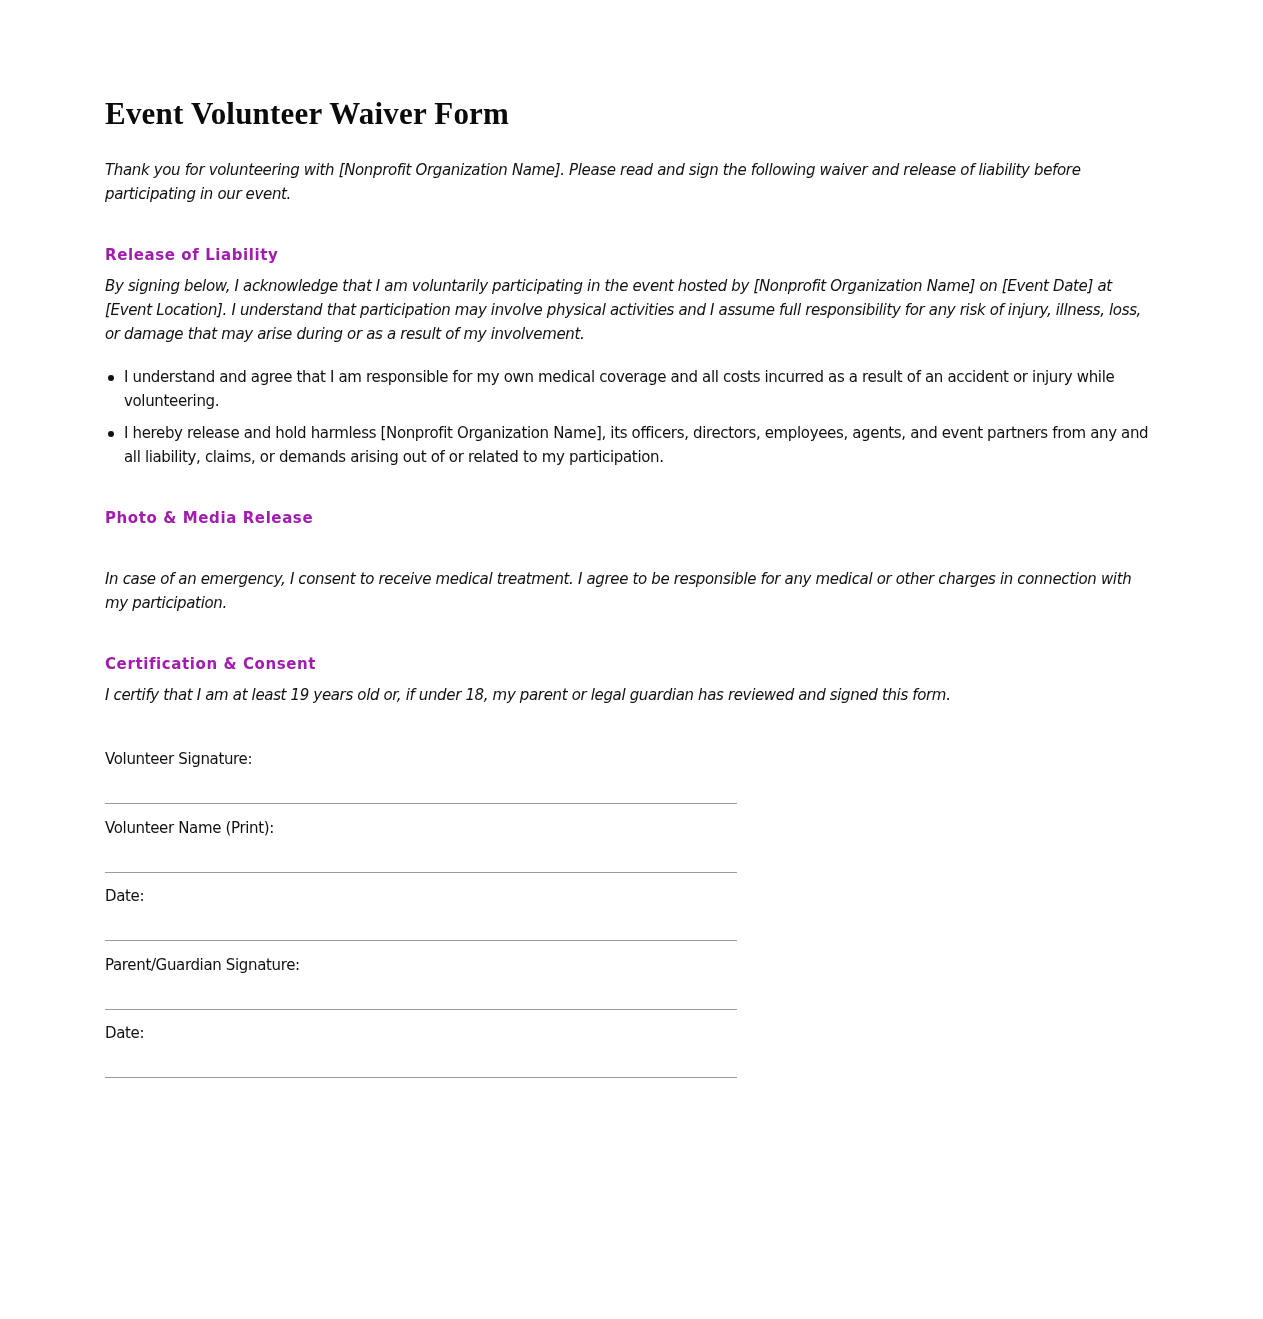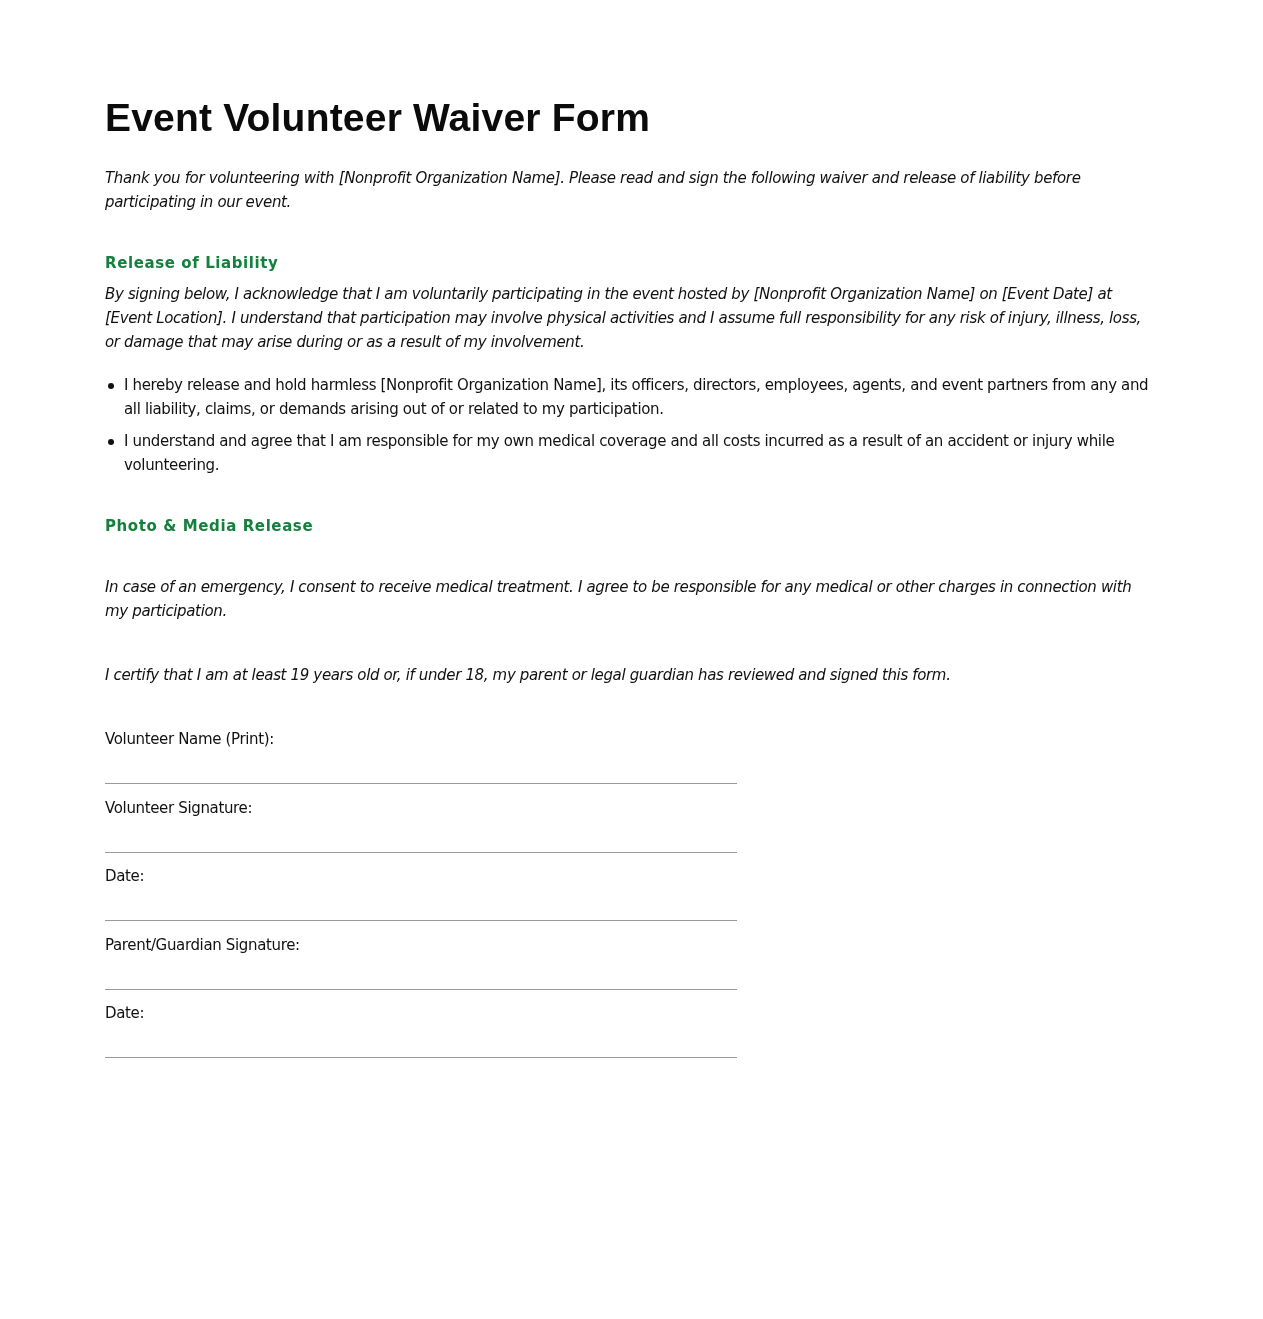--- a/index.html
+++ b/index.html
@@ -13,43 +13,43 @@
       font-family: "DejaVu Sans", "Liberation Sans", sans-serif;
       color: #111111;
     }
     .page {
       position: relative;
       padding: 96px 105px 80px 105px;
       box-sizing: border-box;
       width: 1263px;
     }
     h1 {
-      font-family: Liberation Sans, sans-serif;
-      font-size: 39px;
+      font-family: Liberation Serif, serif;
+      font-size: 31px;
       font-weight: bold;
       margin: 0 0 26px 0;
       letter-spacing: 0.2px;
       color: #0b0b0b;
     }
     p {
       font-size: 15px;
       line-height: 24px;
       margin: 0;
       letter-spacing: -0.35px;
       font-style: italic;
     }
     .intro {
       margin-bottom: 40px;
     }
     h2 {
       font-size: 15px;
       font-weight: bold;
       margin: 0 0 10px 0;
       letter-spacing: 0.6px;
-      color: #15803d;
+      color: #a21caf;
     }
     .section {
       margin-bottom: 40px;
     }
     .section p {
       margin-bottom: 0;
     }
     ul {
       margin: 19px 0 0 0;
       padding: 0 0 0 19px;
@@ -103,48 +103,49 @@
 <div class="page">
   <h1>Event Volunteer Waiver Form</h1>
   <p class="intro">Thank you for volunteering with [Nonprofit Organization Name]. Please read and sign the following waiver and release of liability before participating in our event.</p>
 
   <div class="section">
     <h2>Release of Liability</h2>
     <p>By signing below, I acknowledge that I am voluntarily participating in the event hosted by [Nonprofit Organization Name] on [Event Date] at [Event Location]. I understand that participation may involve physical activities and I assume full responsibility for any risk of injury, illness, loss, or damage that may arise during or as a result of my involvement.</p>
     <ul>
       <li>
         <span class="bullet"></span>
-        <span>I hereby release and hold harmless [Nonprofit Organization Name], its officers, directors, employees, agents, and event partners from any and all liability, claims, or demands arising out of or related to my participation.</span>
+        <span>I understand and agree that I am responsible for my own medical coverage and all costs incurred as a result of an accident or injury while volunteering.</span>
       </li>
       <li>
         <span class="bullet"></span>
-        <span>I understand and agree that I am responsible for my own medical coverage and all costs incurred as a result of an accident or injury while volunteering.</span>
+        <span>I hereby release and hold harmless [Nonprofit Organization Name], its officers, directors, employees, agents, and event partners from any and all liability, claims, or demands arising out of or related to my participation.</span>
       </li>
     </ul>
   </div>
 
   <div class="section">
     <h2>Photo &amp; Media Release</h2>
   </div>
 
   <div class="section">
     <p>In case of an emergency, I consent to receive medical treatment. I agree to be responsible for any medical or other charges in connection with my participation.</p>
   </div>
 
   <div class="section certification">
+    <h2>Certification &amp; Consent</h2>
     <p>I certify that I am at least 19 years old or, if under 18, my parent or legal guardian has reviewed and signed this form.</p>
   </div>
 
   <div class="signatures">
     <div class="sig-field">
-      <span class="sig-label">Volunteer Name (Print):</span>
+      <span class="sig-label">Volunteer Signature:</span>
       <div class="sig-line"></div>
     </div>
     <div class="sig-field">
-      <span class="sig-label">Volunteer Signature:</span>
+      <span class="sig-label">Volunteer Name (Print):</span>
       <div class="sig-line"></div>
     </div>
     <div class="sig-field">
       <span class="sig-label">Date:</span>
       <div class="sig-line"></div>
     </div>
     <div class="sig-field">
       <span class="sig-label">Parent/Guardian Signature:</span>
       <div class="sig-line"></div>
     </div>

